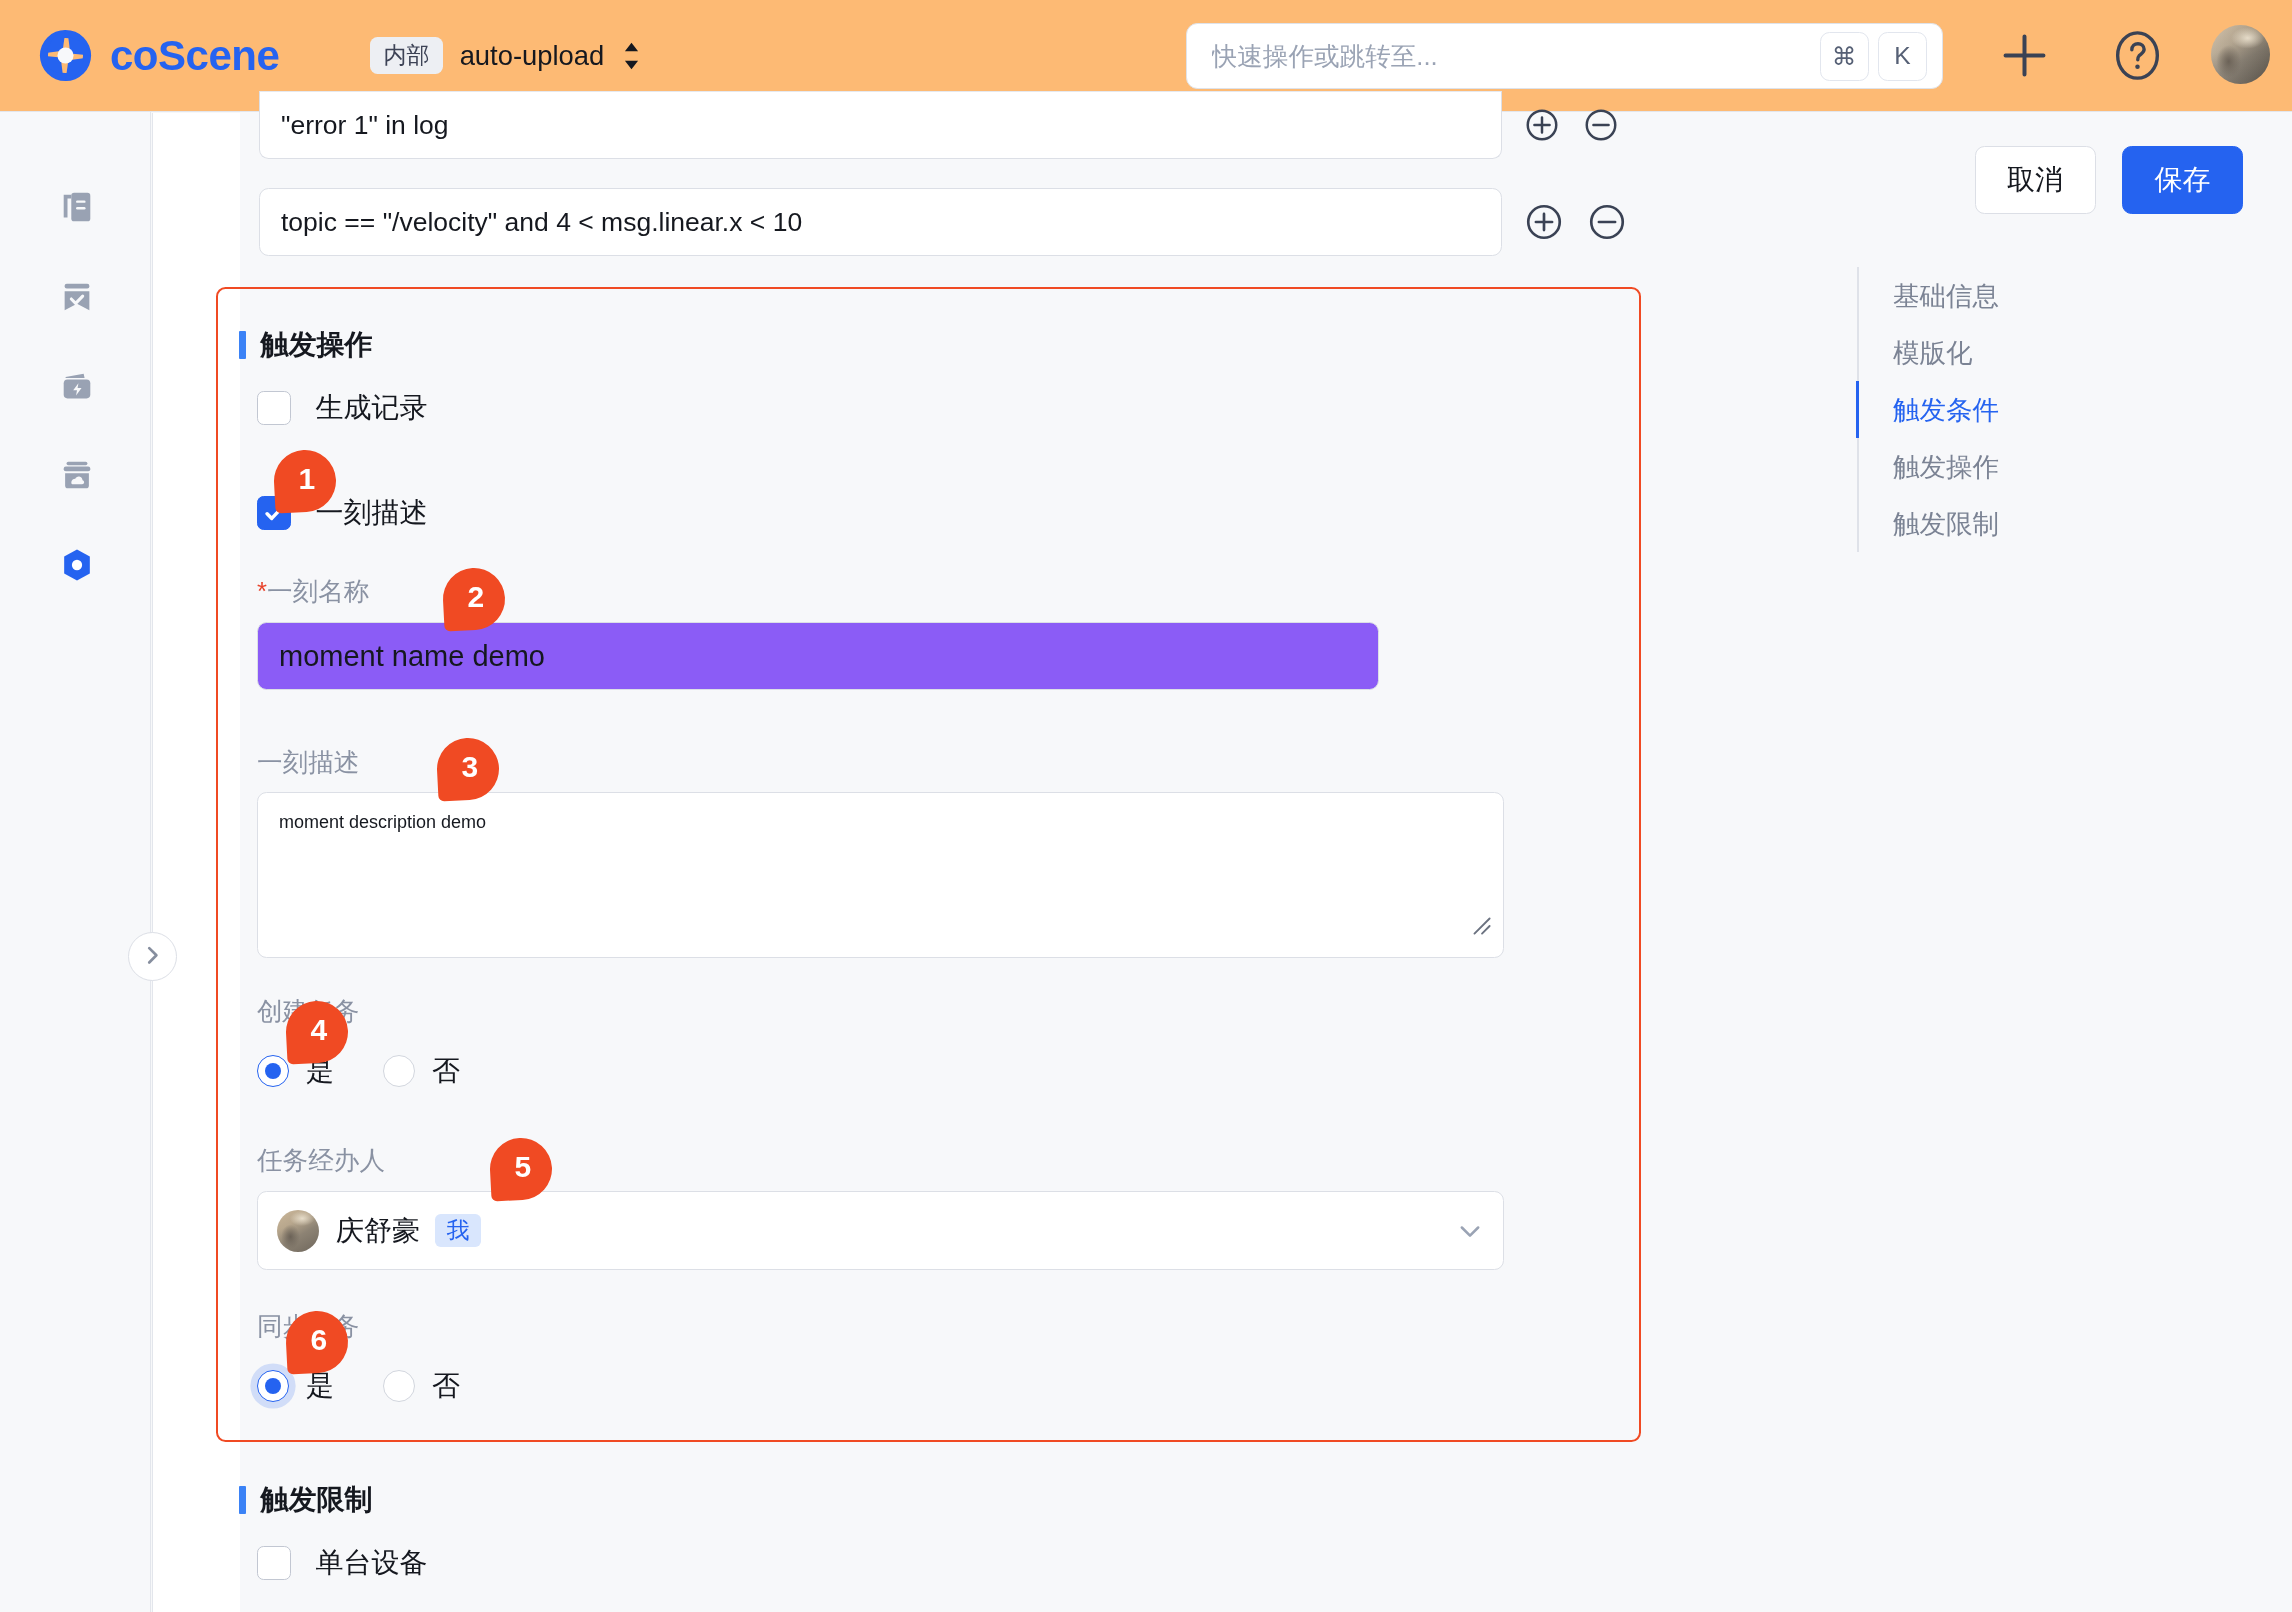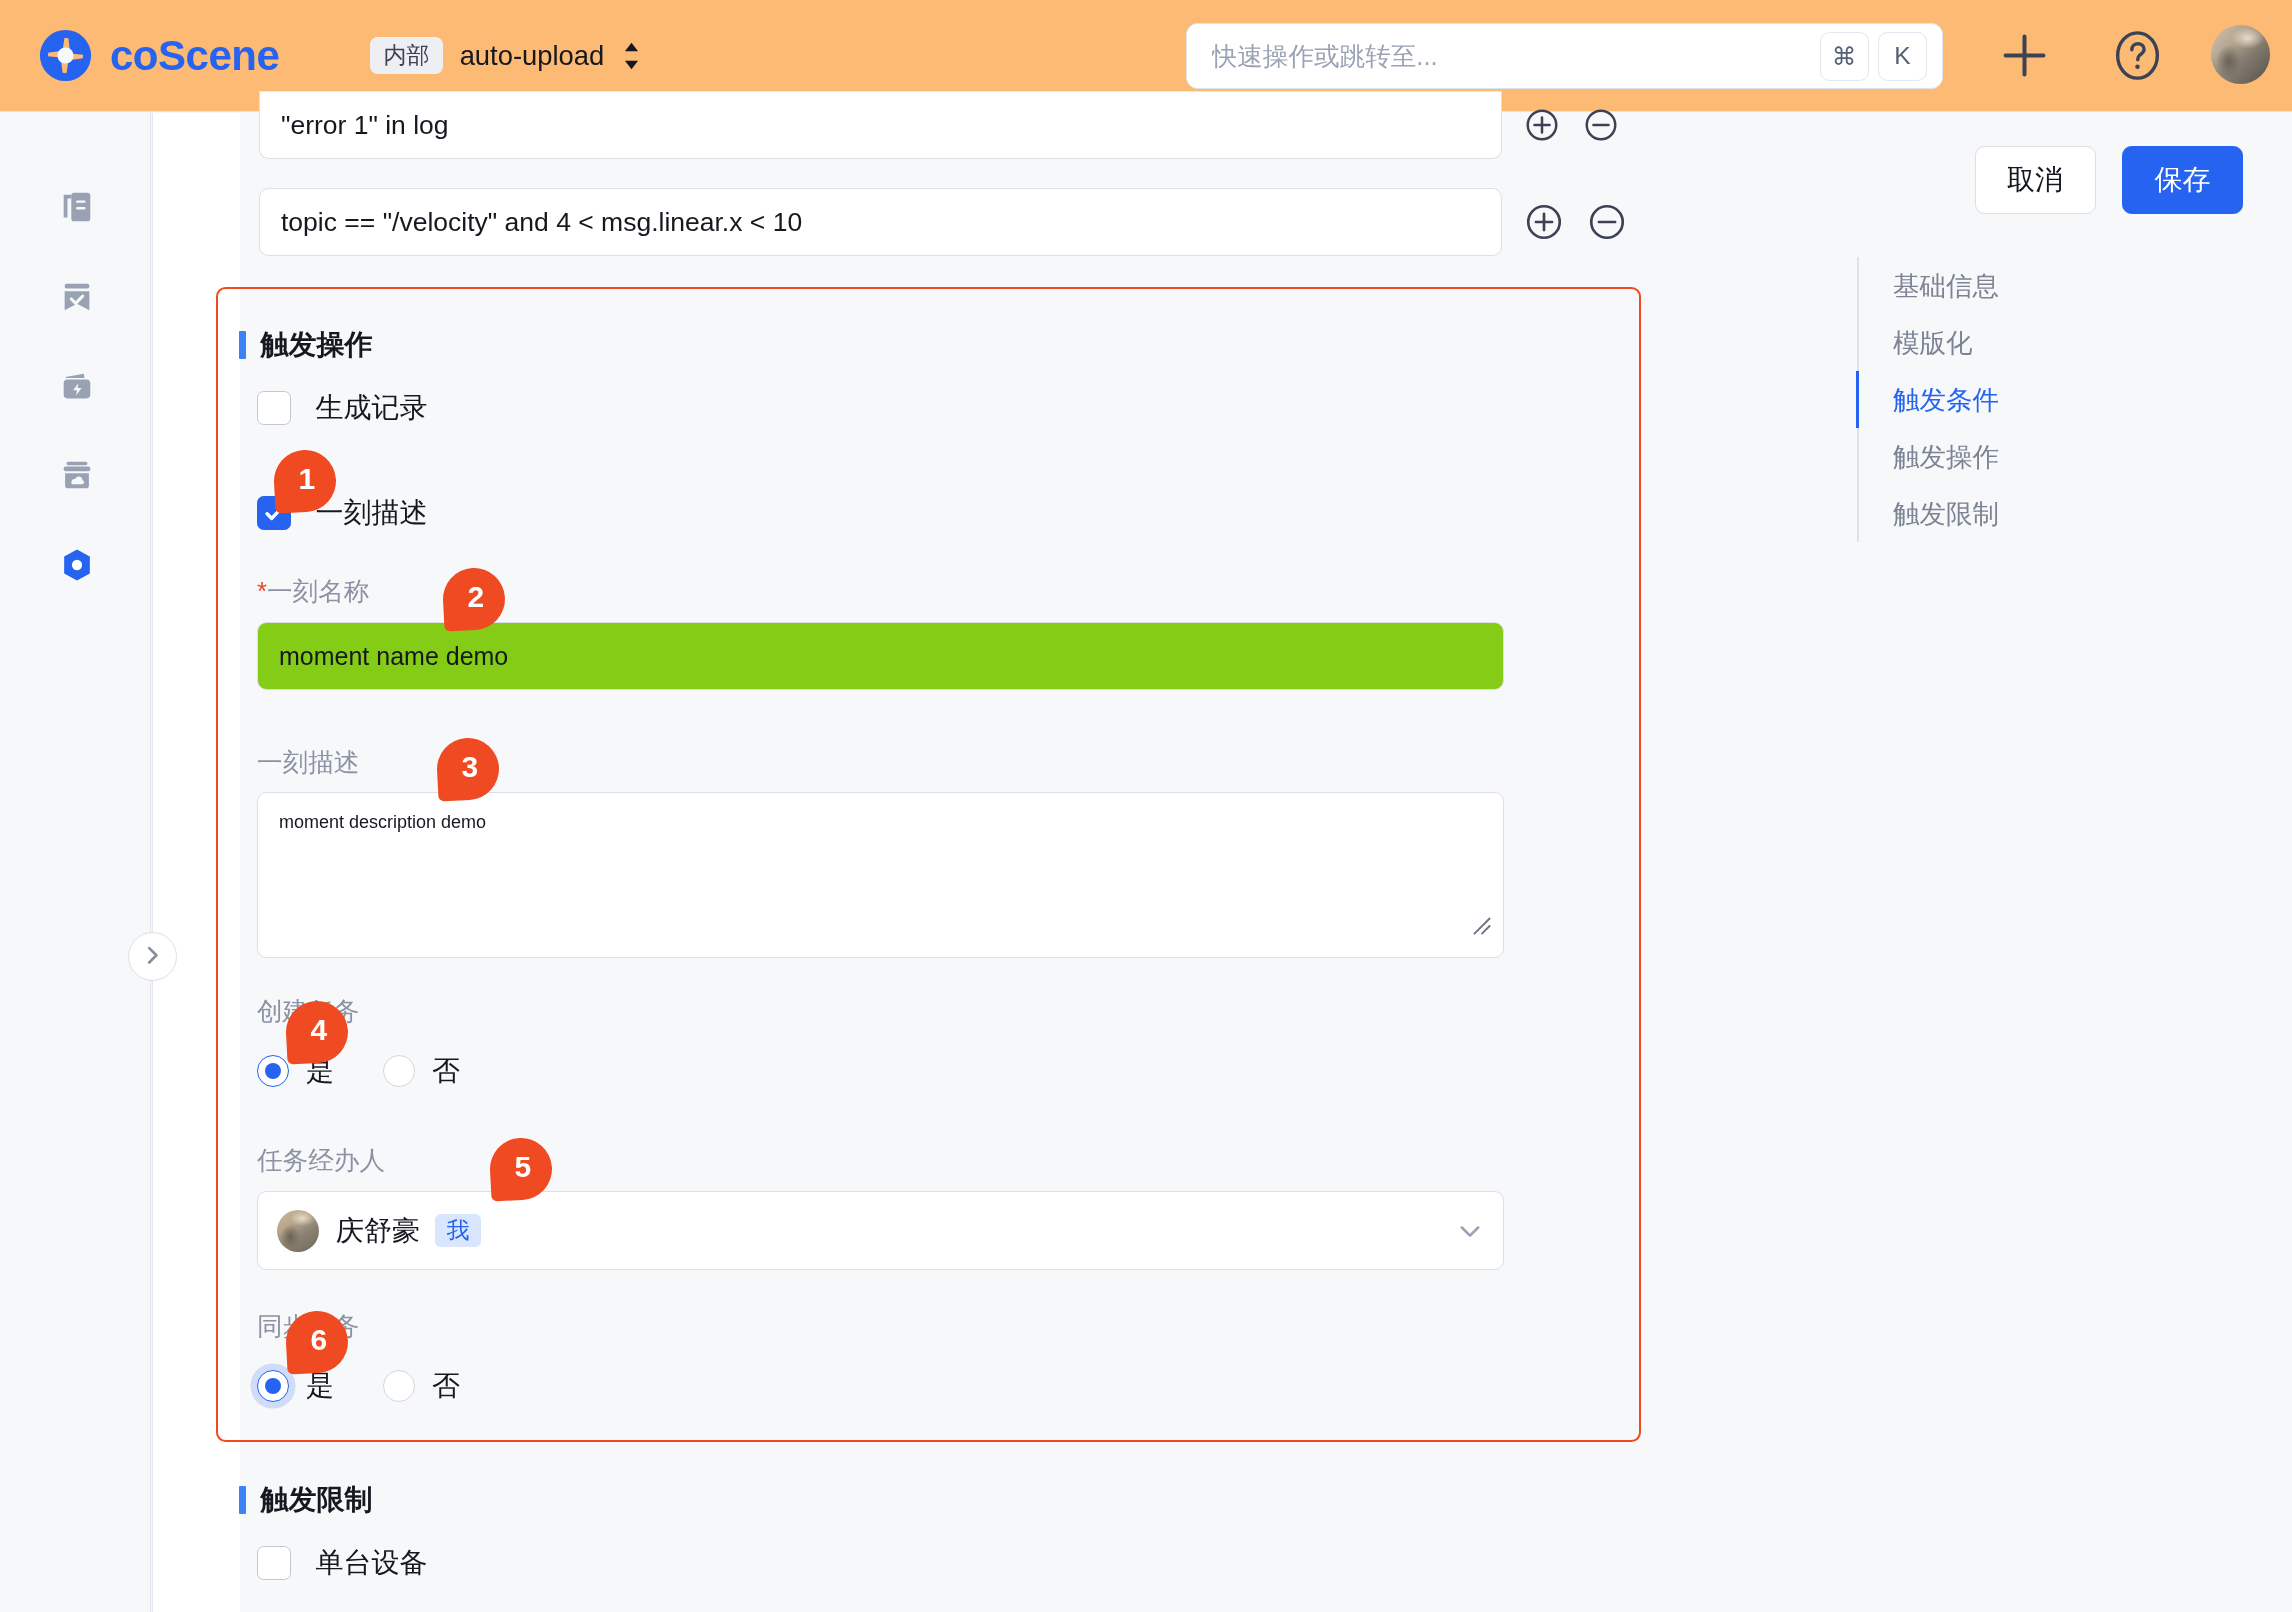--- a/index.html
+++ b/index.html
@@ -142,21 +142,21 @@
   .btn {
     font-size: 28px; border-radius: 9.5px; height: 68px;
     padding: 0 30px; display: flex; align-items: center; justify-content: center;
     font-family: "Liberation Sans", sans-serif; cursor: pointer;
   }
   .btn-ghost { background: #ffffff; border: 0.9px solid #dcdfe6; color: #15181f; min-width: 121px; }
   .btn-primary { background: #2563f0; border: 0.9px solid #2563f0; color: #ffffff; min-width: 121px; }
 
   
   .rightnav {
-    position: absolute; left: 1857px; top: 257px;
+    position: absolute; left: 1857px; top: 267px;
     width: 246px; border-left: 2.8px solid #dfe2e9;
     padding-left: 0;
   }
   .rnav-item {
     position: relative; height: 57px; display: flex; align-items: center;
     padding-left: 34px; font-size: 26.5px; color: #7b8394;
   }
   .rnav-item.active { color: #2563f0; }
   .rnav-item.active::before {
     content: ""; position: absolute; left: -2.8px; top: 0;
@@ -202,23 +202,23 @@
   }
   .field-label .req { color: #e8442c; }
   .lbl-name  { left: 257px; top: 574px; }
   .lbl-desc  { left: 257px; top: 745px; }
   .lbl-task  { left: 257px; top: 994px; }
   .lbl-assn  { left: 257px; top: 1143px; }
   .lbl-sync  { left: 257px; top: 1309px; }
 
   .txt-input {
     position: absolute; left: 257px;
-    width: 1247px; height: 68px;
+    width: 1122px; height: 68px;
     border: 0.9px solid #dcdfe6; border-radius: 9.5px;
-    background: #84cc16; font-size: 25px; color: #15181f;
+    background: #8b5cf6; font-size: 29px; color: #15181f;
     padding: 0 21px; outline: none;
     font-family: "Liberation Sans", sans-serif;
   }
   .in-name { top: 622px; }
 
   .txt-area {
     position: absolute; left: 257px; top: 792px;
     width: 1247px; height: 166px;
     border: 0.9px solid #dcdfe6; border-radius: 9.5px;
     background: #ffffff; font-size: 18px; color: #15181f;

